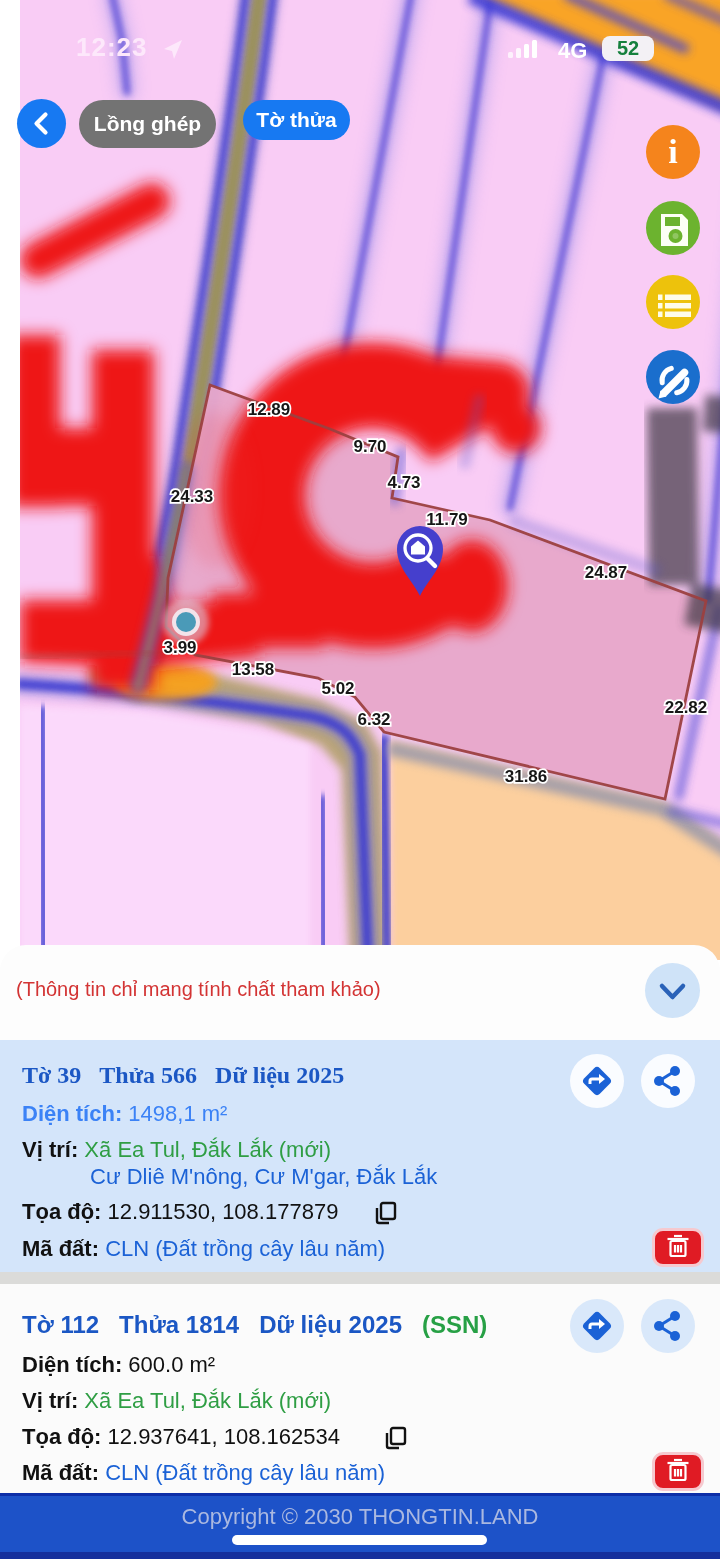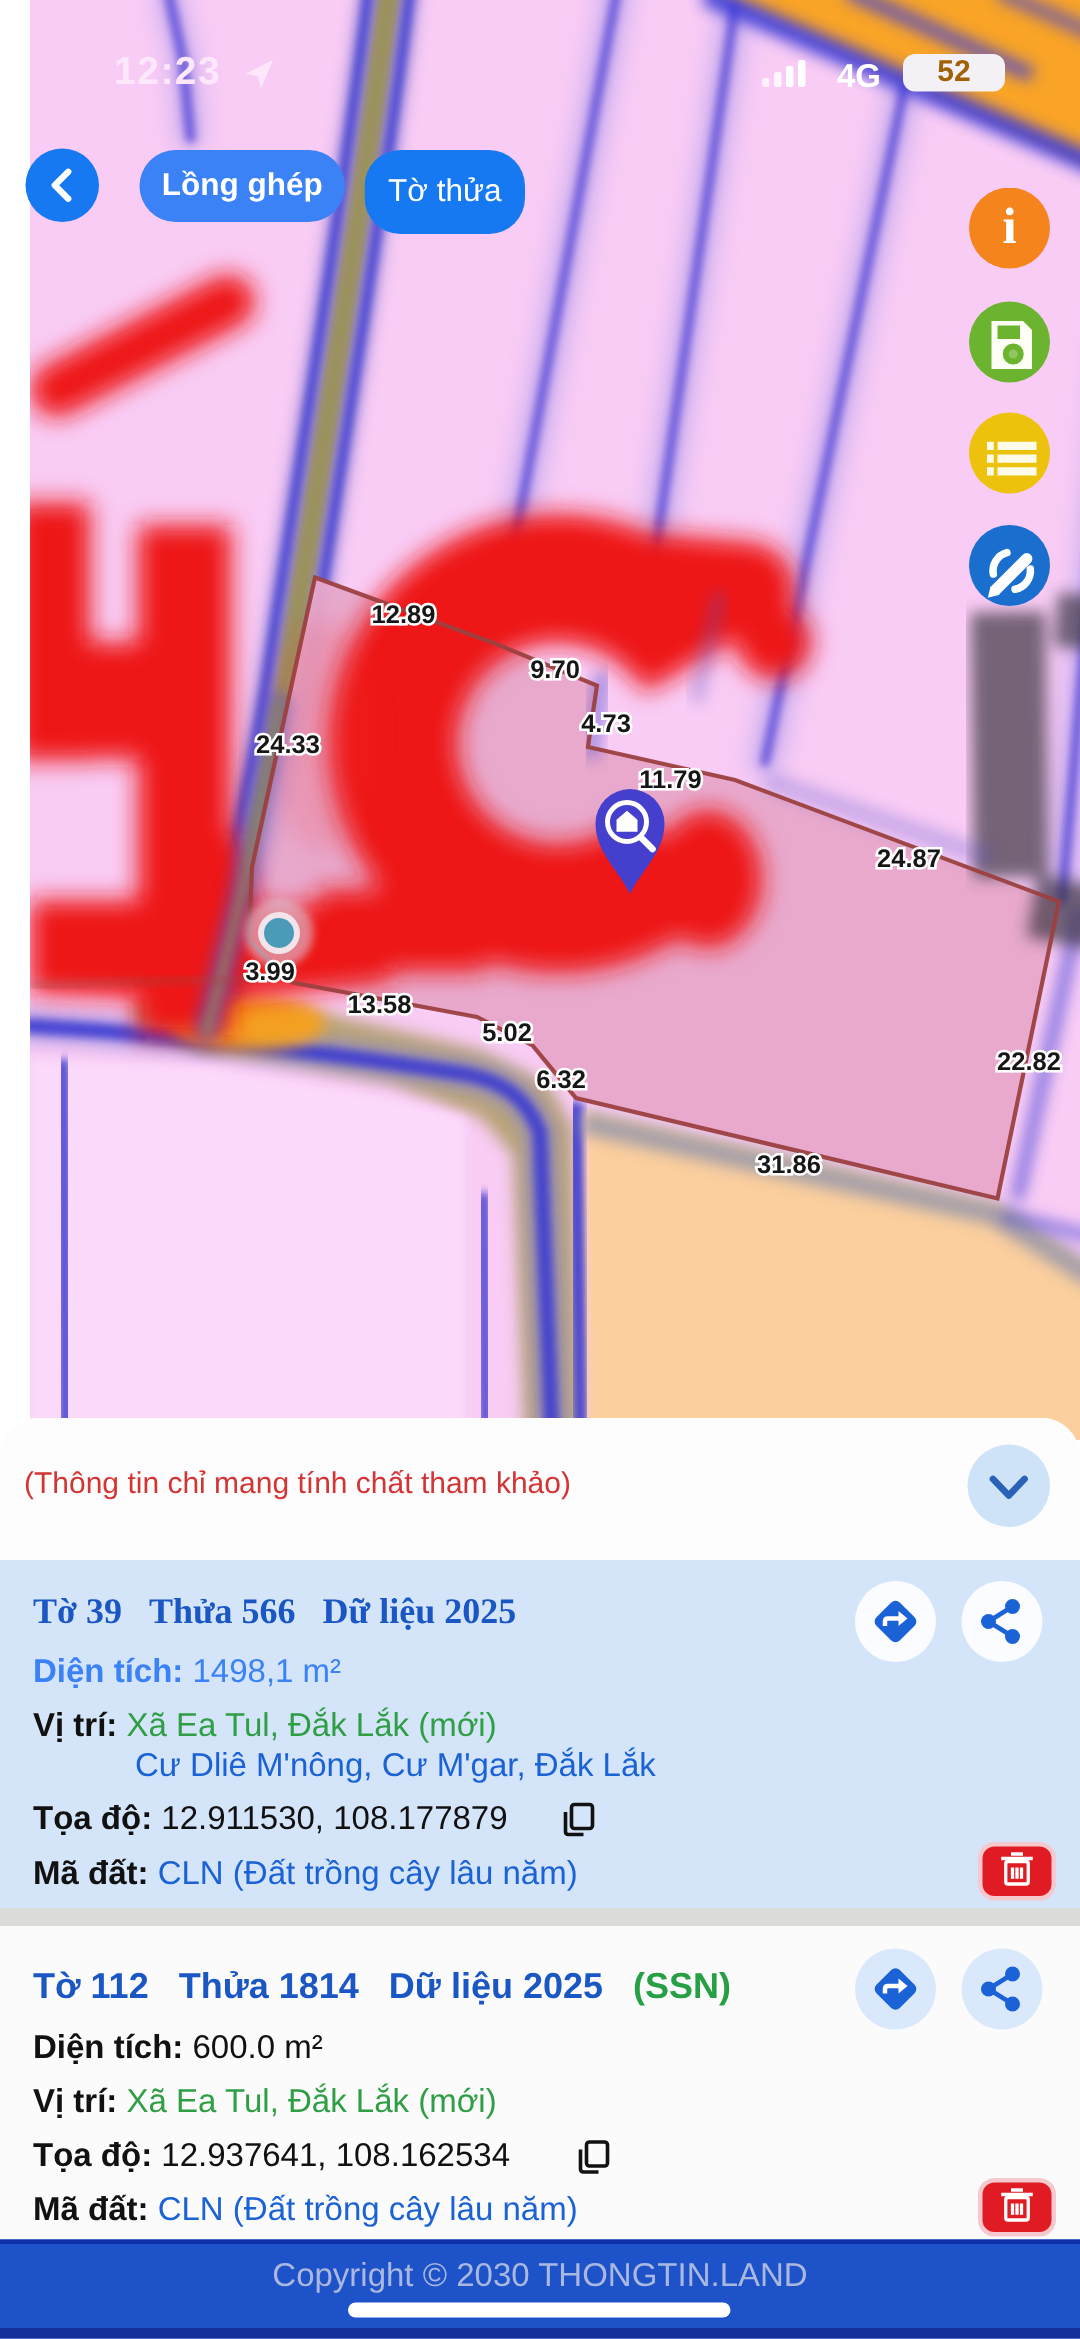--- a/index.html
+++ b/index.html
@@ -162,33 +162,33 @@
 
 <svg class="abs" style="left:508px;top:40px;" width="34" height="20" viewBox="0 0 34 20">
   <rect x="0" y="12" width="5" height="6" rx="1.5" fill="#fff" opacity="0.7"></rect>
   <rect x="8" y="8" width="5" height="10" rx="1.5" fill="#fff" opacity="0.8"></rect>
   <rect x="16" y="4" width="5" height="14" rx="1.5" fill="#fff"></rect>
   <rect x="24" y="0" width="5" height="18" rx="1.5" fill="#fff"></rect>
 </svg>
 
 <div class="abs" style="left:558px;top:38px;color:#fff;font-size:22px;font-weight:bold;">4G</div>
 
-<div class="abs" style="left:602px;top:36px;width:68px;height:25px;background:#f3f1f5;border-radius:8px;
-      display:flex;align-items:center;justify-content:center;color:#a16207;font-size:20px;font-weight:bold;">52</div>
+<div class="abs" style="left:602px;top:36px;width:52px;height:25px;background:#f3f1f5;border-radius:8px;
+      display:flex;align-items:center;justify-content:center;color:#15803d;font-size:20px;font-weight:bold;">52</div>
 
 <div class="abs" style="left:17px;top:99px;width:49px;height:49px;border-radius:50%;background:#1779f2;"></div>
 <svg class="abs" style="left:17px;top:99px;" width="49" height="49" viewBox="0 0 49 49">
   <path d="M 28.5,15.5 L 19.5,24.5 L 28.5,33.5" fill="none" stroke="#fff" stroke-width="4.2" stroke-linecap="round" stroke-linejoin="round"></path>
 </svg>
 
-<div class="abs" style="left:93px;top:100px;width:137px;height:48px;border-radius:24px;background:#3b82f6;
+<div class="abs" style="left:79px;top:100px;width:137px;height:48px;border-radius:24px;background:#737373;
       display:flex;align-items:center;justify-content:center;color:#fff;font-size:21px;font-weight:bold;">Lồng ghép</div>
 
-<div class="abs" style="left:243px;top:100px;width:107px;height:56px;border-radius:24px;background:#1779f2;
-      display:flex;align-items:center;justify-content:center;color:#fff;font-size:21px;font-weight:normal;">Tờ thửa</div>
+<div class="abs" style="left:243px;top:100px;width:107px;height:40px;border-radius:24px;background:#1779f2;
+      display:flex;align-items:center;justify-content:center;color:#fff;font-size:21px;font-weight:bold;">Tờ thửa</div>
 
 <div class="abs" style="left:646px;top:125px;width:54px;height:54px;border-radius:50%;background:#f5841c;"></div>
 <div class="abs" style="left:646px;top:125px;width:54px;height:54px;display:flex;align-items:center;justify-content:center;color:#fff;font-size:34px;font-weight:bold;font-family:'Liberation Serif',serif;">i</div>
 
 <div class="abs" style="left:646px;top:201px;width:54px;height:54px;border-radius:50%;background:#6cb32f;"></div>
 <svg class="abs" style="left:646px;top:201px;" width="54" height="54" viewBox="0 0 54 54">
   <path d="M 15,13 L 36,13 L 42,19 L 42,45 L 15,45 Z" fill="#fdfff6"></path>
   <rect x="19" y="16" width="15" height="9" fill="#6cb32f"></rect>
   <circle cx="29.5" cy="35" r="7" fill="#6cb32f"></circle>
   <circle cx="29.5" cy="35" r="3" fill="#fdfff6" opacity="0.25"></circle>

